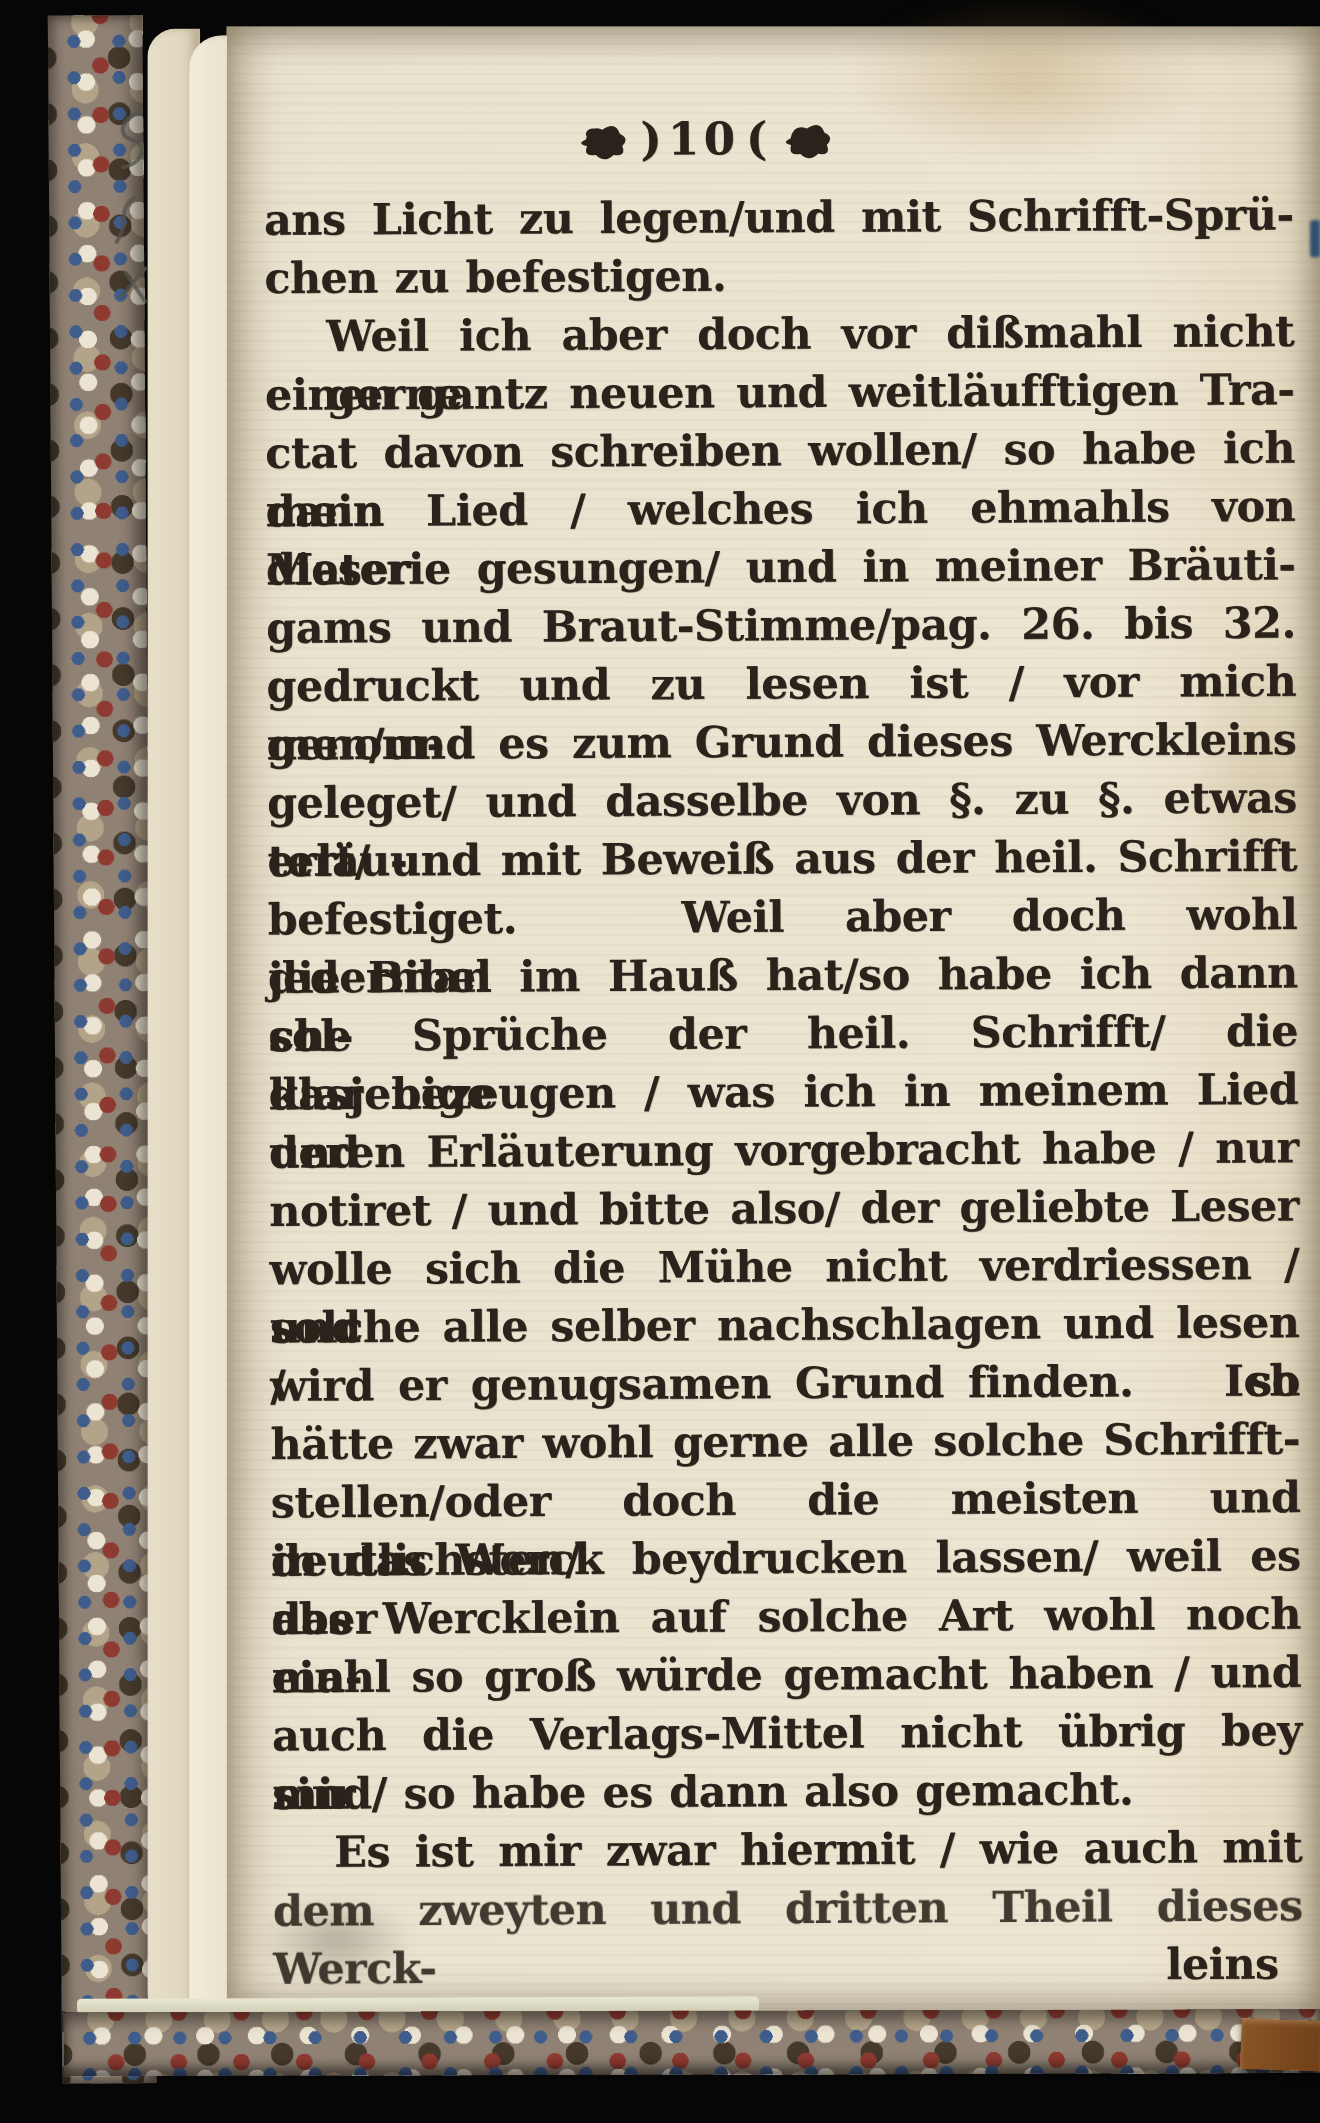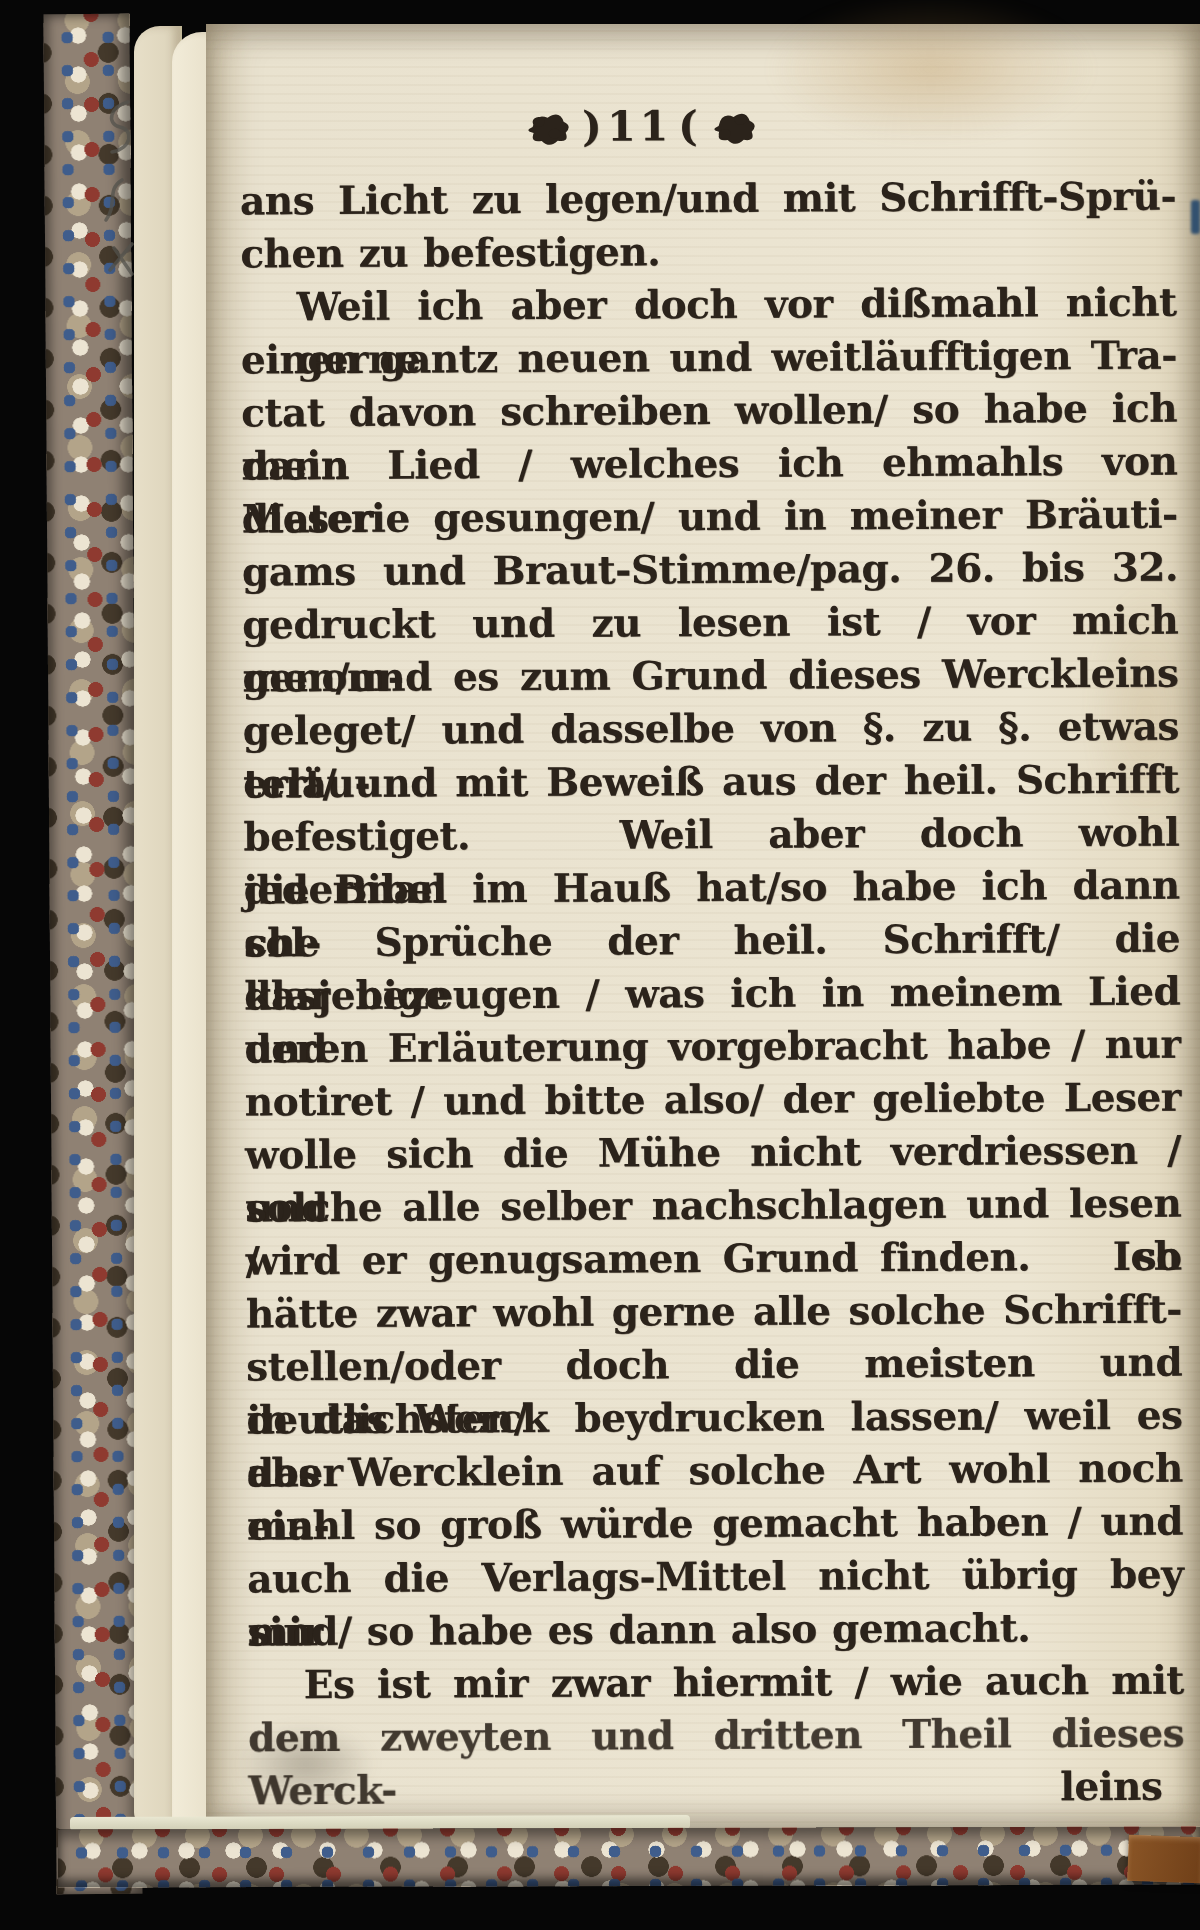--- a/index.html
+++ b/index.html
@@ -95,21 +95,21 @@
 
     <div class="content">
 
       <div class="pagehead">
         <svg class="orn" width="52" height="40" viewBox="0 0 52 40">
           <g fill="#2b231b">
             <path d="M12 20 Q15 6 27 11 Q39 3 43 15 Q52 19 45 26 Q49 36 37 34 Q29 42 21 34 Q9 36 13 26 Q3 24 12 20 Z"></path>
             <ellipse cx="18" cy="15" rx="6" ry="5"></ellipse>
               <ellipse cx="34" cy="27" rx="6" ry="5"></ellipse>
           </g>
-        </svg><span>)</span><span class="num">11</span><span>(</span><svg class="orn" width="52" height="40" viewBox="0 0 52 40">
+        </svg><span>)</span><span class="num">10</span><span>(</span><svg class="orn" width="52" height="40" viewBox="0 0 52 40">
           <g fill="#2b231b">
             <path d="M12 20 Q15 6 27 11 Q39 3 43 15 Q52 19 45 26 Q49 36 37 34 Q29 42 21 34 Q9 36 13 26 Q3 24 12 20 Z"></path>
             <ellipse cx="34" cy="14" rx="6" ry="5"></ellipse>
               <ellipse cx="18" cy="28" rx="6" ry="5"></ellipse>
           </g>
         </svg>
       </div>
 
       <div class="body-text">
         <div class="tl j">ans Licht zu legen/und mit Schrifft-Sprü-</div>

